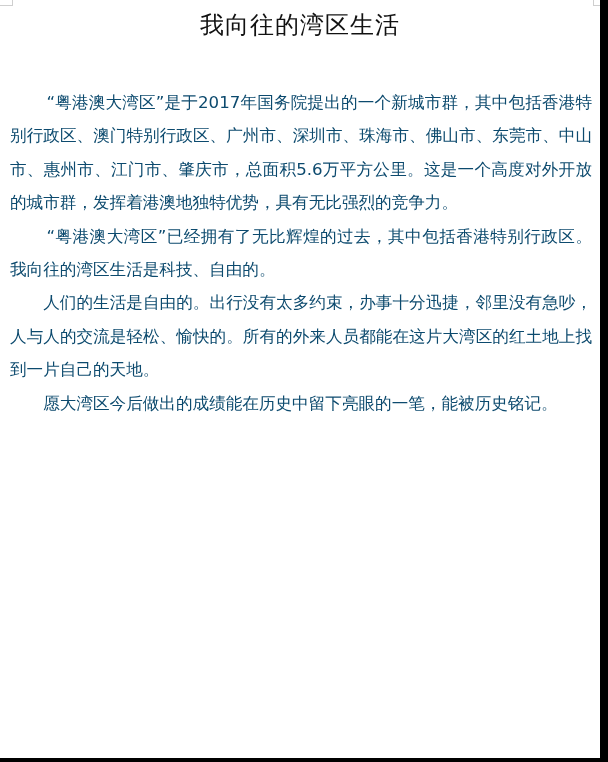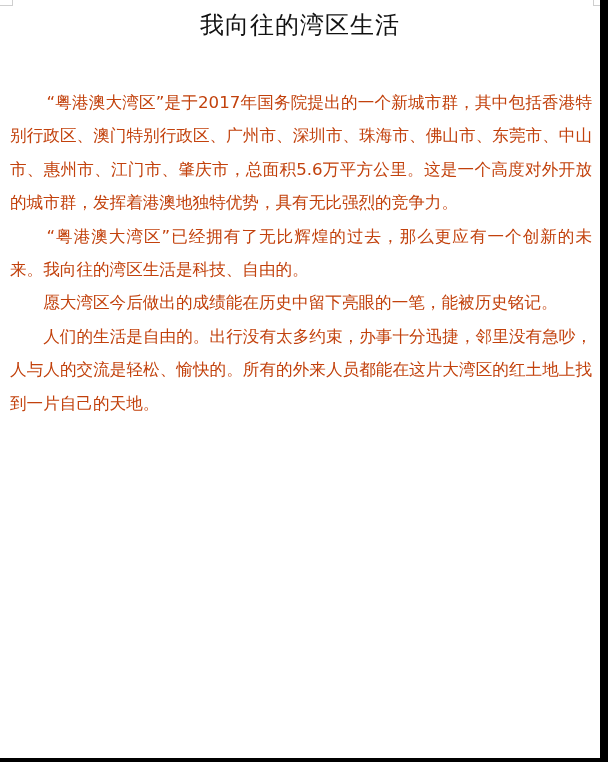--- a/index.html
+++ b/index.html
@@ -70,21 +70,21 @@
       letter-spacing: 1px;
       margin: 0;
     }
     .body-text {
       position: absolute;
       left: 10px;
       top: 86px;
       width: 582px;
       font-size: 16.6px;
       line-height: 33.4px;
-      color: #c2410c;
+      color: #0c4a6e;
     }
     .para {
       margin: 0;
       padding: 0;
       text-indent: 2em;
       text-align: justify;
       word-break: break-all;
     }
     .para.indent-wide {
       text-indent: 2.6em;
@@ -95,20 +95,20 @@
 <body>
 
 <div class="page">
   <div class="crop-mark-tl"></div>
   <div class="crop-mark-tr"></div>
 
   <h1 class="title">我向往的湾区生活</h1>
 
   <div class="body-text">
     <p class="para p1">“粤港澳大湾区”是于2017年国务院提出的一个新城市群，其中包括香港特别行政区、澳门特别行政区、广州市、深圳市、珠海市、佛山市、东莞市、中山市、惠州市、江门市、肇庆市，总面积5.6万平方公里。这是一个高度对外开放的城市群，发挥着港澳地独特优势，具有无比强烈的竞争力。</p>
-    <p class="para p1">“粤港澳大湾区”已经拥有了无比辉煌的过去，那么更应有一个创新的未来。我向往的湾区生活是科技、自由的。</p>
+    <p class="para p1">“粤港澳大湾区”已经拥有了无比辉煌的过去，其中包括香港特别行政区。我向往的湾区生活是科技、自由的。</p>
+    <p class="para">人们的生活是自由的。出行没有太多约束，办事十分迅捷，邻里没有急吵，人与人的交流是轻松、愉快的。所有的外来人员都能在这片大湾区的红土地上找到一片自己的天地。</p>
     <p class="para">愿大湾区今后做出的成绩能在历史中留下亮眼的一笔，能被历史铭记。</p>
-    <p class="para">人们的生活是自由的。出行没有太多约束，办事十分迅捷，邻里没有急吵，人与人的交流是轻松、愉快的。所有的外来人员都能在这片大湾区的红土地上找到一片自己的天地。</p>
   </div>
 </div>
 
 <div class="right-bar"></div>
 <div class="bottom-bar"></div>
 
 </body></html>

